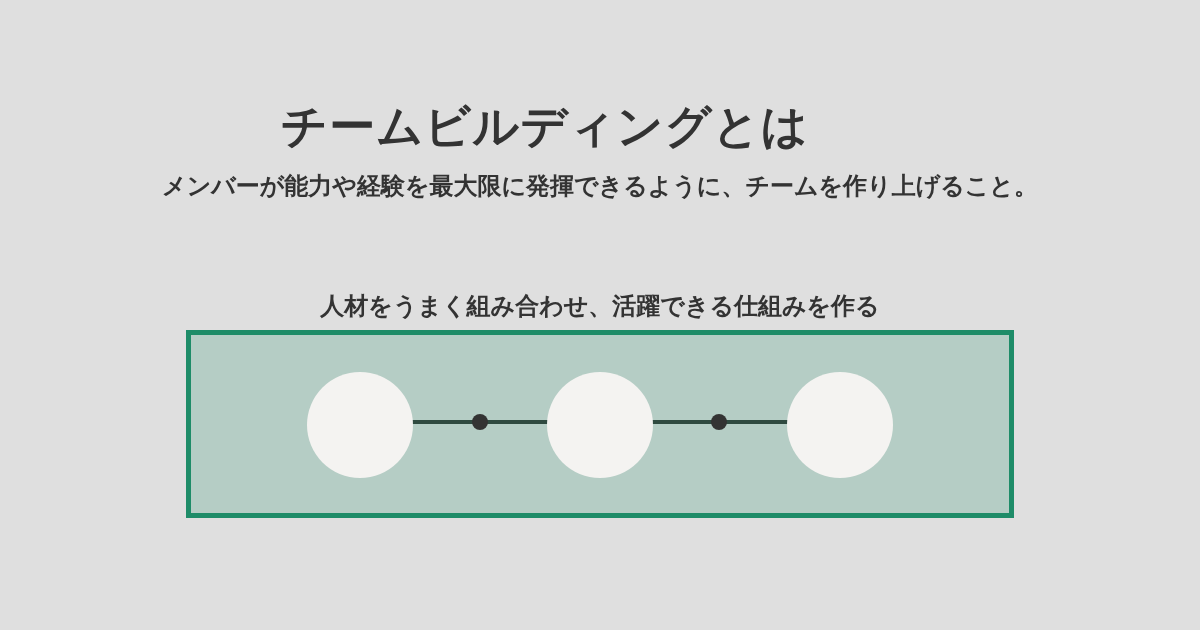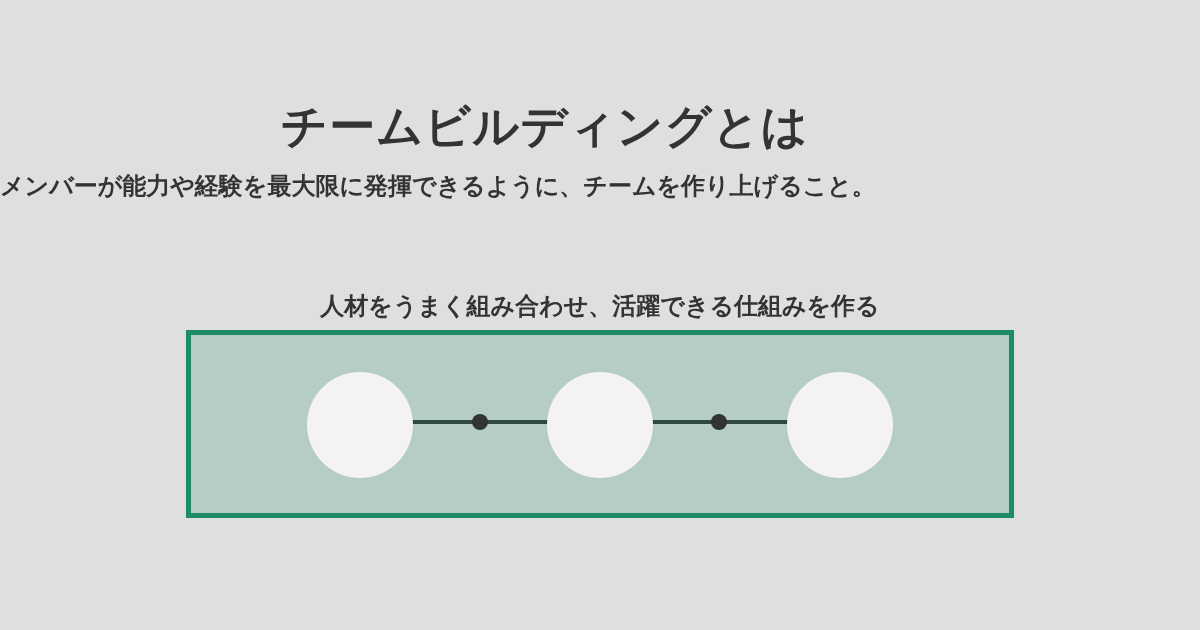--- a/index.html
+++ b/index.html
@@ -11,21 +11,21 @@
       font-family: "DejaVu Sans", "Liberation Sans", sans-serif;
       color: #333333;
     }
     .title {
       position: absolute; left: 0; top: 96px; width: 1090px;
       text-align: center; font-size: 46px; font-weight: bold;
       line-height: 60px; letter-spacing: 1px;
     }
     .subtitle {
       position: absolute; left: 0; top: 168px; width: 1200px;
-      font-size: 24px; font-weight: bold;
+      text-align: center; font-size: 24px; font-weight: bold;
       line-height: 36px;
     }
     .caption {
       position: absolute; left: 0; top: 288px; width: 1200px;
       text-align: center; font-size: 24px; font-weight: bold;
       line-height: 36px;
     }
     .box {
       position: absolute; left: 186px; top: 330px;
       width: 818px; height: 178px;

